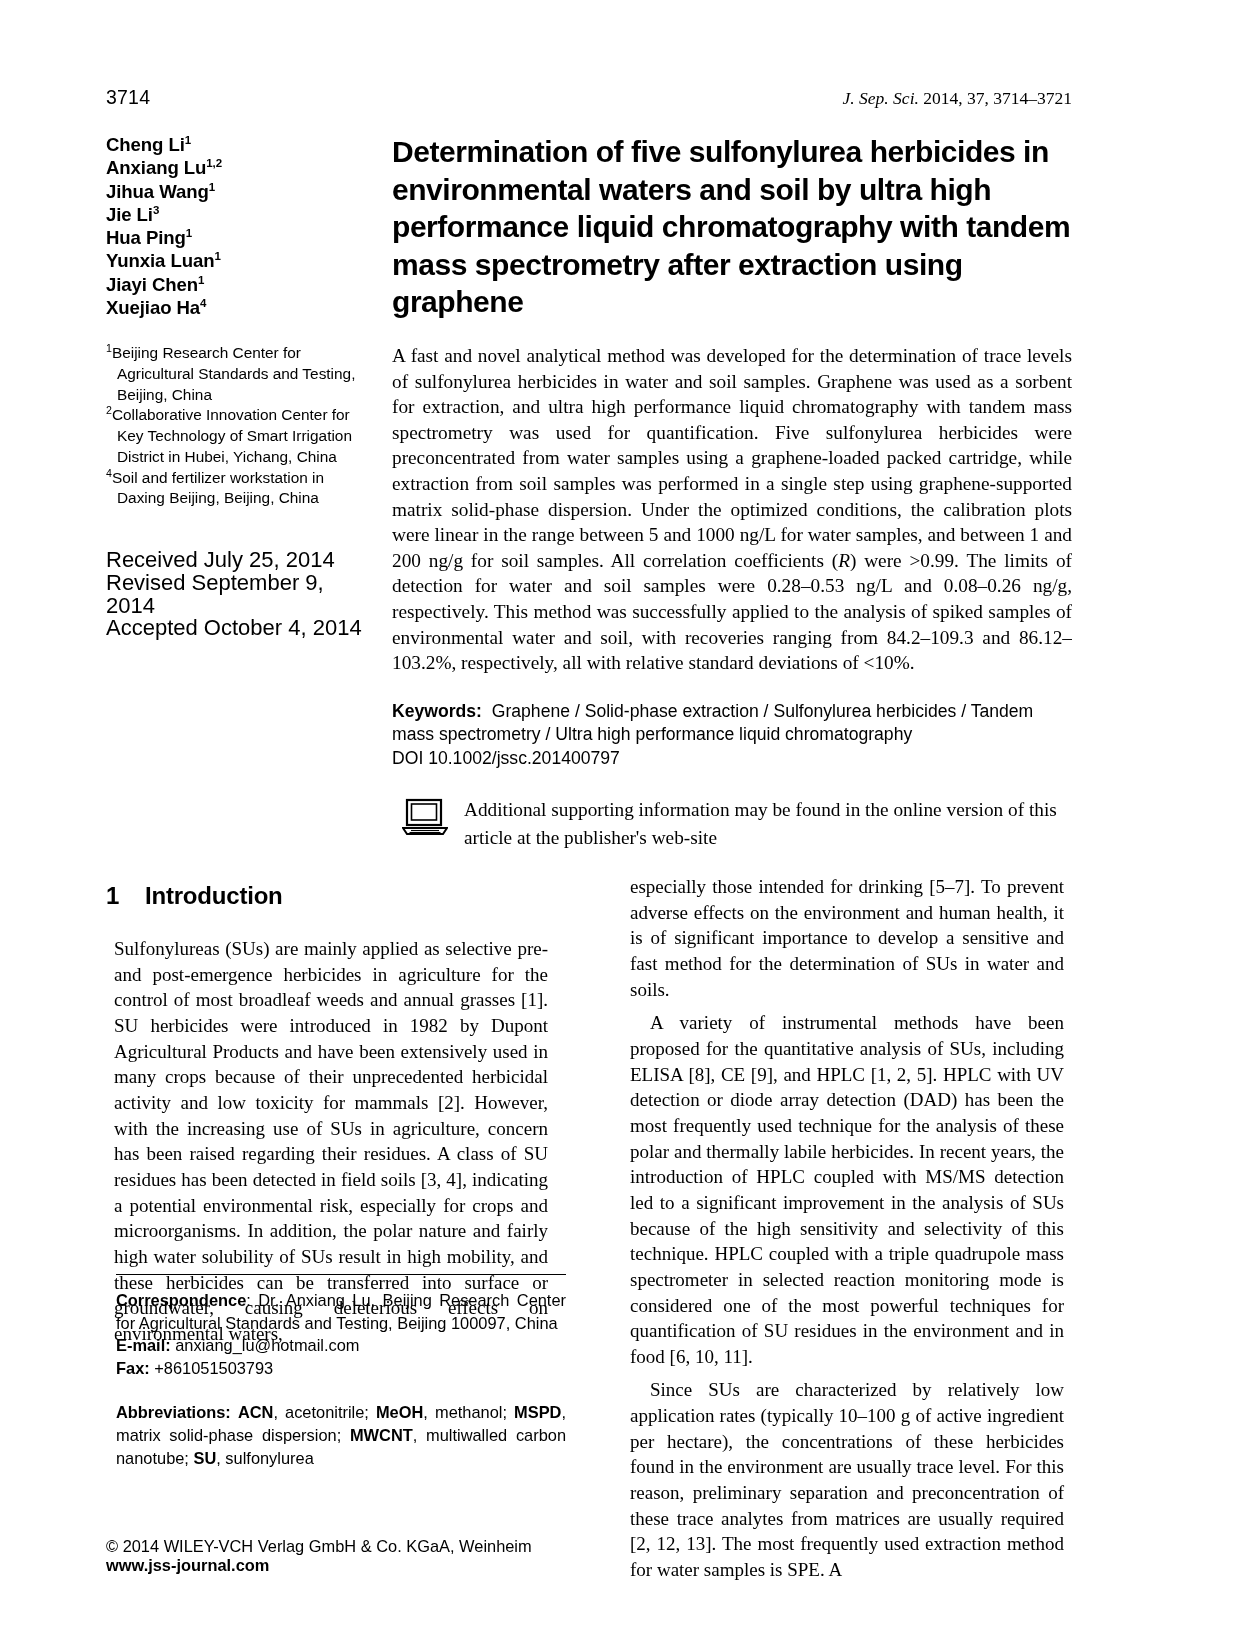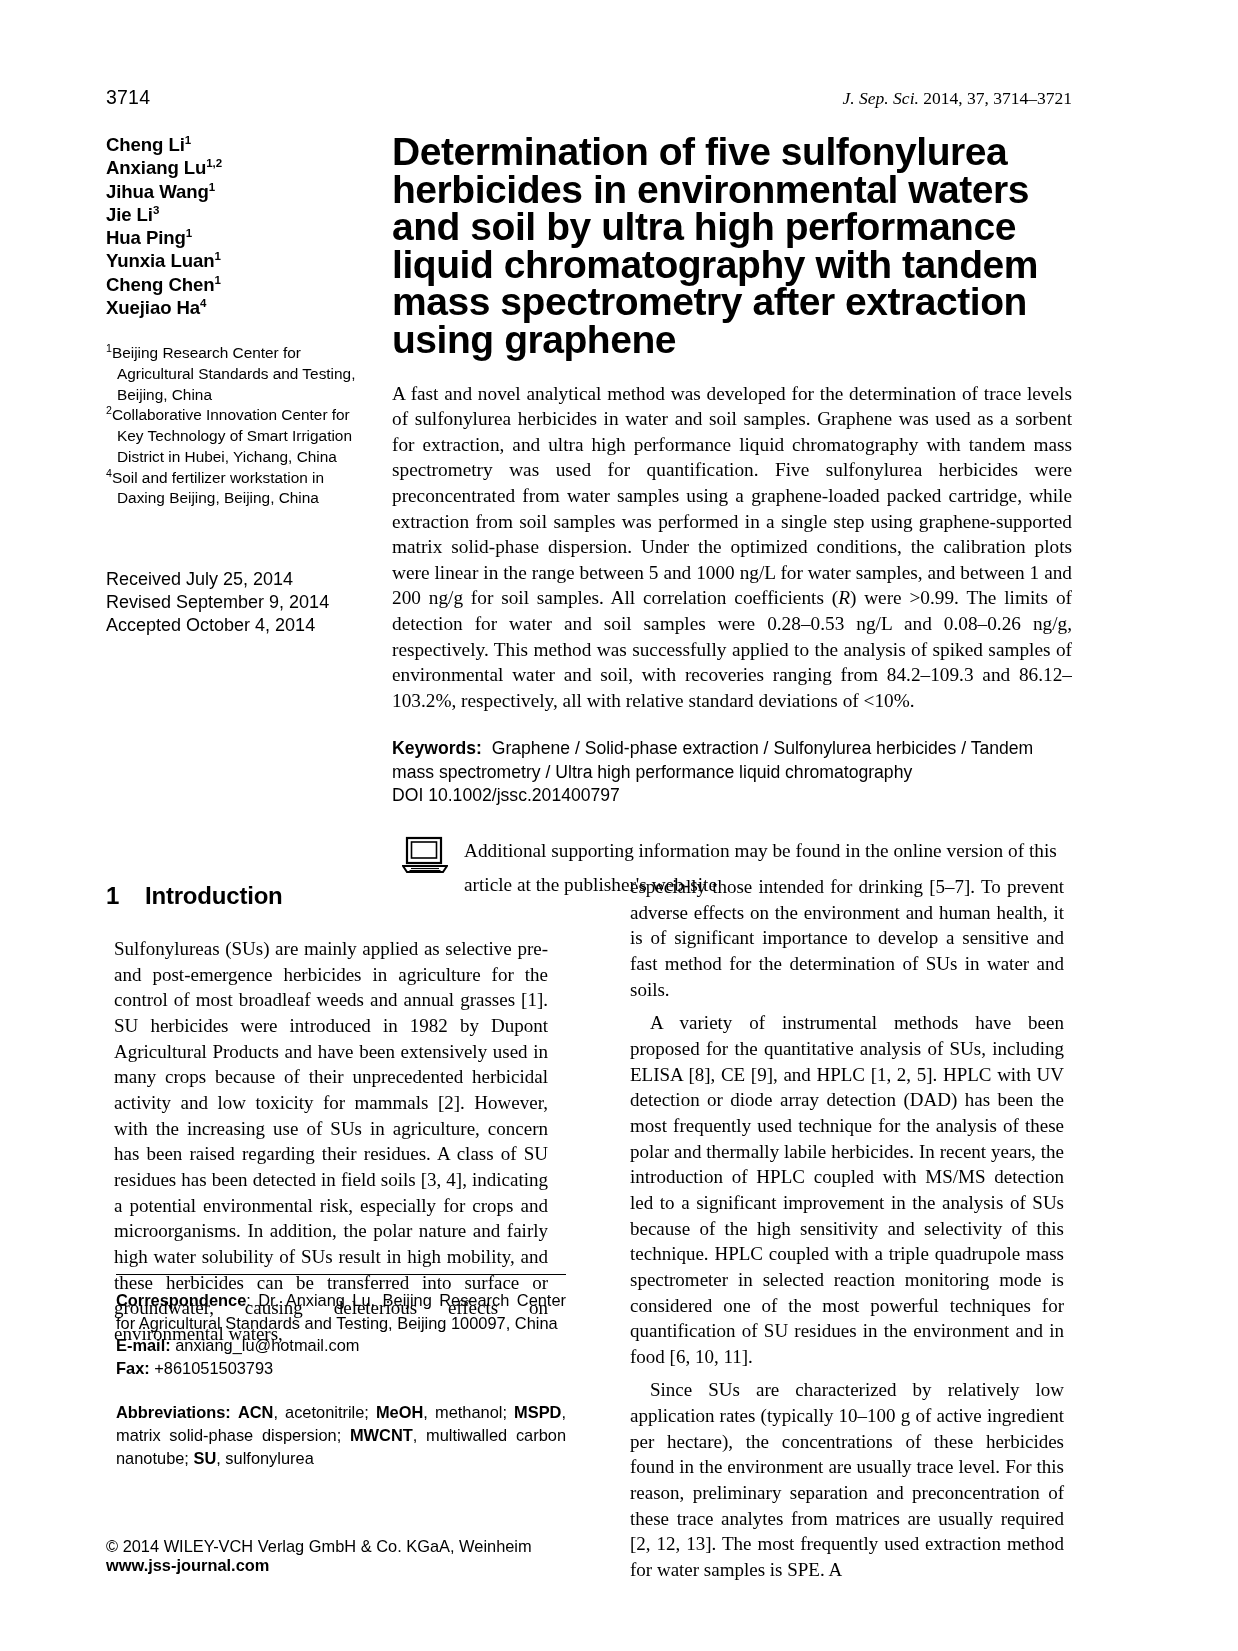--- a/index.html
+++ b/index.html
@@ -72,43 +72,43 @@
   .affil {
     padding-left: 11px;
     text-indent: -11px;
   }
   .affil sup {
     font-size: 10.6px;
     vertical-align: super;
     line-height: 0;
   }
   .dates {
-    margin-top: 59px;
-    font-size: 18px;
+    margin-top: 40px;
+    font-size: 22px;
     line-height: 22.8px;
   }
 
   
   .headcol {
     position: absolute;
     left: 392px;
     top: 133px;
     width: 680px;
   }
   .article-type {
     font-family: "Liberation Sans", sans-serif;
     font-size: 27.5px;
     letter-spacing: -0.2px;
     margin: 0 0 24px 0;
     font-weight: normal;
   }
   .title {
     font-family: "Liberation Sans", sans-serif;
     font-weight: bold;
-    font-size: 39px;
+    font-size: 30px;
     line-height: 37.6px;
     letter-spacing: -0.45px;
     margin: 0 0 22px 0;
   }
   .abstract {
     font-family: "Liberation Serif", serif;
     font-size: 19.3px;
     line-height: 25.6px;
     text-align: justify;
     margin: 0;
@@ -139,21 +139,21 @@
   }
   .laptop-icon {
     width: 46px;
     height: 40px;
     flex: 0 0 auto;
     margin-top: 2px;
   }
   .suppinfo-text {
     font-family: "Liberation Serif", serif;
     font-size: 19.3px;
-    line-height: 34px;
+    line-height: 28px;
     max-width: 620px;
   }
 
   
   .col {
     position: absolute;
     width: 450px;
     font-family: "Liberation Serif", serif;
   }
   .col-left  { left: 106px;  top: 866px; }
@@ -227,21 +227,21 @@
   </div>
 
   <div class="rail">
     <div class="authors" id="author-list">
         <div><span>Cheng Li</span><sup>1</sup></div>
         <div><span>Anxiang Lu</span><sup>1,2</sup></div>
         <div><span>Jihua Wang</span><sup>1</sup></div>
         <div><span>Jie Li</span><sup>3</sup></div>
         <div><span>Hua Ping</span><sup>1</sup></div>
         <div><span>Yunxia Luan</span><sup>1</sup></div>
-        <div><span>Cheng Chen</span><sup>1</sup></div>
+        <div><span>Jiayi Chen</span><sup>1</sup></div>
         <div><span>Xuejiao Ha</span><sup>4</sup></div>
       </div>
     <div class="affils" id="affiliation-list">
         <div class="affil"><sup>1</sup><span>Beijing Research Center for Agricultural Standards and Testing, Beijing, China</span></div>
         <div class="affil"><sup>2</sup><span>Collaborative Innovation Center for Key Technology of Smart Irrigation District in Hubei, Yichang, China</span></div>
         <div class="affil"><sup>4</sup><span>Soil and fertilizer workstation in Daxing Beijing, Beijing, China</span></div>
       </div>
     <div class="dates" id="date-list">
         <div>Received July 25, 2014</div>
         <div>Revised September 9, 2014</div>

